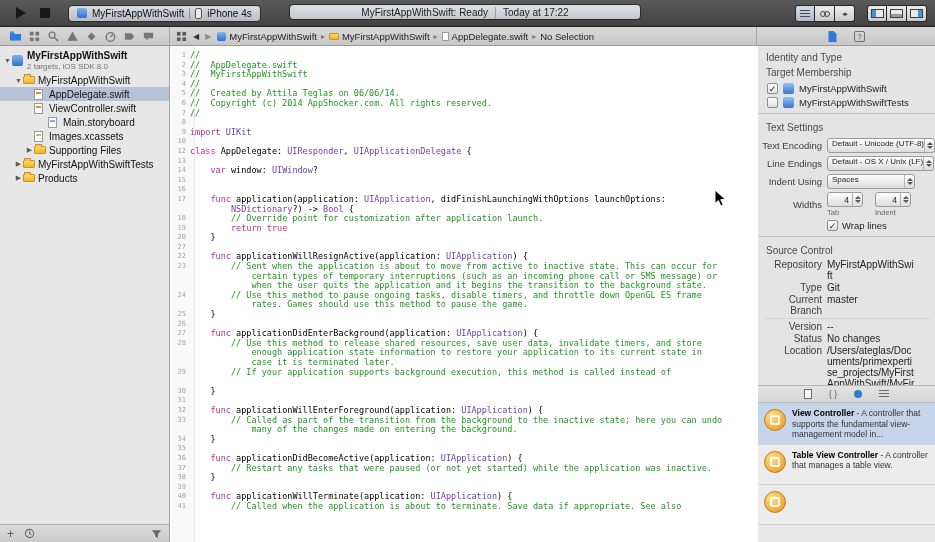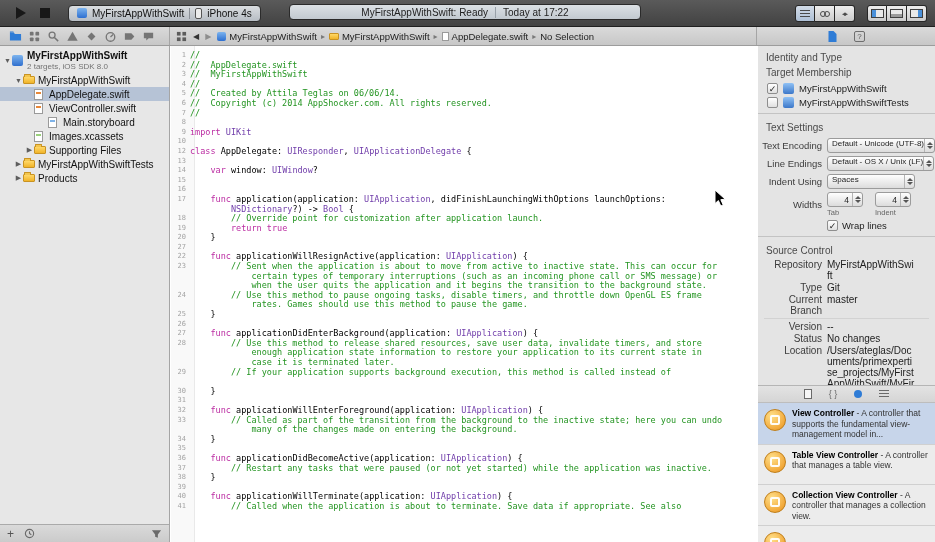--- a/index.html
+++ b/index.html
@@ -677,26 +677,20 @@
         <div class="lib-item">
           <span class="lib-ico">
             <span class="lib-ico-inner"></span>
           </span>
           <span class="lib-text"><b>Table View Controller</b> - A controller that manages a table view.</span>
         </div>
         <div class="lib-item">
           <span class="lib-ico">
             <span class="lib-ico-inner"></span>
           </span>
-          <span class="lib-text"><b>Collection View Controller</b> - A controller that manages a collection view.</span>
-        </div>
-        <div class="lib-item">
-          <span class="lib-ico">
-            <span class="lib-ico-inner"></span>
-          </span>
           <span class="lib-text"></span>
         </div>
       </div>
   </div>
 </div>
 
 <svg class="cursor" width="13" height="19" viewBox="0 0 13 19">
   <path d="M1 1 L1 14.5 L4.4 11.6 L6.8 17 L9.2 15.9 L6.8 10.7 L11.2 10.2 Z" fill="#000" stroke="#fff" stroke-width="1"></path>
 </svg>
 

